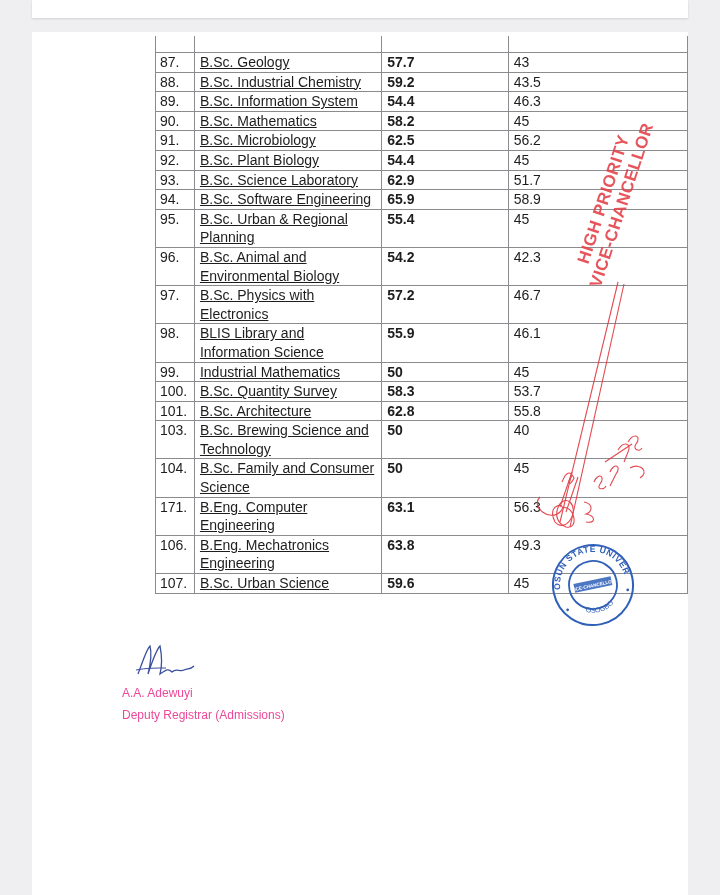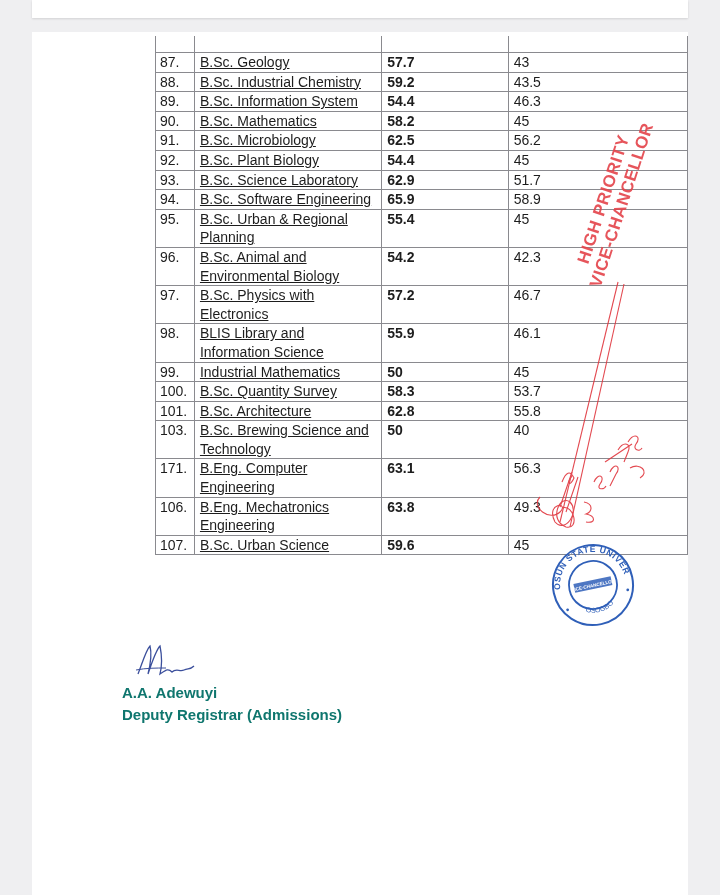--- a/index.html
+++ b/index.html
@@ -21,21 +21,21 @@
   table.grid td {
     border: 1.4px solid #8a8a8f; vertical-align: top; padding: 0 4px 0 5px;
   }
   table.grid tr.head td { height: 16px; border-top: none; }
   td.c-no { width: 30px; padding-left: 4px !important; }
   td.c-name { width: 179px; text-decoration: underline; }
   td.c-a { width: 118px; font-weight: bold; }
   td.c-b { width: 172px; font-weight: normal; }
   .sig-block { position: absolute; left: 90px; top: 612px; }
   .sig-scribble { width: 70px; height: 34px; margin-left: 10px; }
-  .sig-name, .sig-title { font-weight: bold; font-size: 15px; line-height: 22px; color: #0f766e; }
+  .sig-name, .sig-title { font-weight: normal; font-size: 12px; line-height: 22px; color: #ec4899; }
   .stamp-priority {
     position: absolute; left: 536px; top: 246px; transform: rotate(-72deg); transform-origin: left top;
     color: #e4434a; font-weight: bold; font-size: 17px; line-height: 19px; letter-spacing: 0.5px;
     opacity: 0.9; white-space: nowrap;
   }
   .stamp-priority div { text-align: center; }
   .stamp-svg { position: absolute; }
 </style>
 </head>
 <body>
@@ -139,20 +139,26 @@
           <td class="c-no">101.</td>
           <td class="c-name">B.Sc. Architecture</td>
           <td class="c-a">62.8</td>
           <td class="c-b">55.8</td>
         </tr>
         <tr>
           <td class="c-no">103.</td>
           <td class="c-name">B.Sc. Brewing Science and Technology</td>
           <td class="c-a">50</td>
           <td class="c-b">40</td>
+        </tr>
+        <tr>
+          <td class="c-no">104.</td>
+          <td class="c-name">B.Sc. Family and Consumer Science</td>
+          <td class="c-a">50</td>
+          <td class="c-b">45</td>
         </tr>
         <tr>
           <td class="c-no">171.</td>
           <td class="c-name">B.Eng. Computer Engineering</td>
           <td class="c-a">63.1</td>
           <td class="c-b">56.3</td>
         </tr>
         <tr>
           <td class="c-no">106.</td>
           <td class="c-name">B.Eng. Mechatronics Engineering</td>

